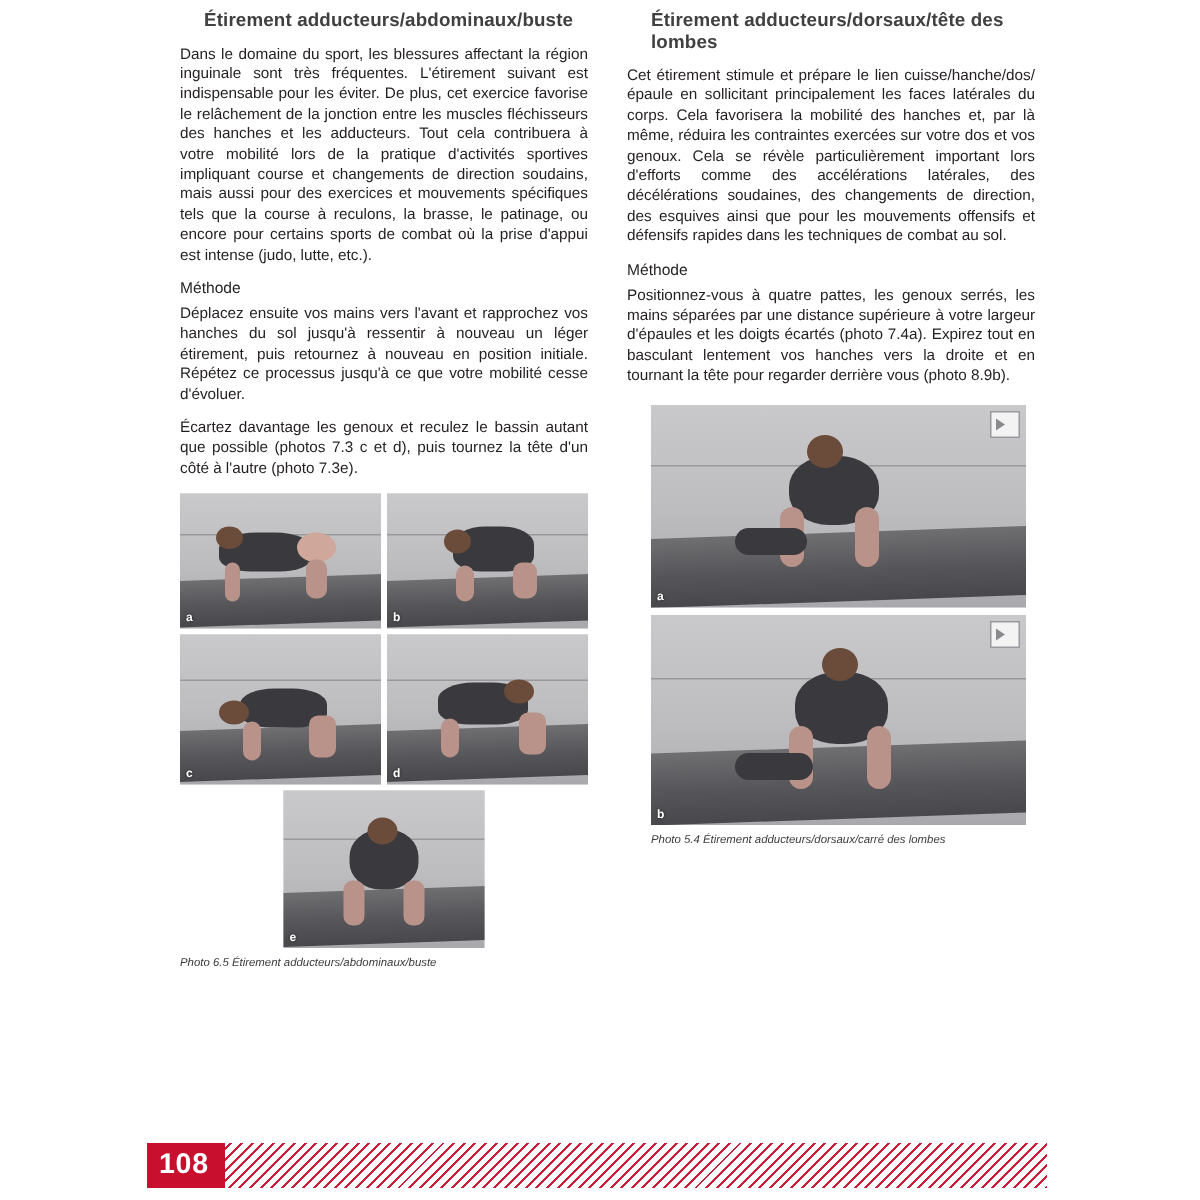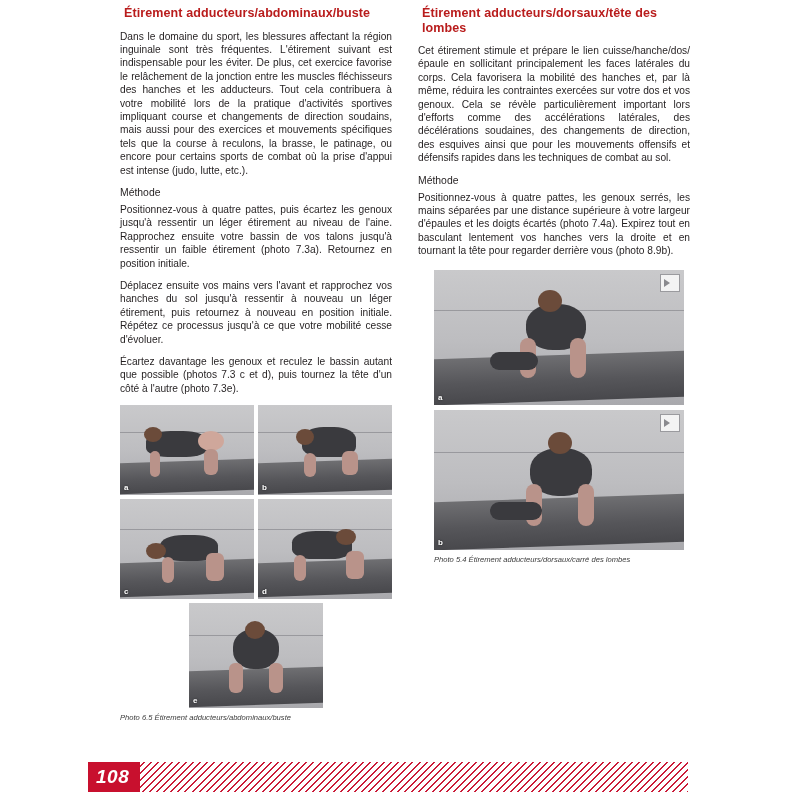--- a/index.html
+++ b/index.html
@@ -29,22 +29,22 @@
     display: flex;
     gap: 26px;
   }
   .col {
     width: 272px;
   }
   h2.section-title {
     font-size: 12.5px;
     line-height: 14.5px;
     font-weight: bold;
-    color: #b91c1c;
-    margin: 0 0 9px 4px;
+    color: #404040;
+    margin: 0 0 9px 16px;
     letter-spacing: 0.1px;
   }
   p.body {
     font-size: 10.2px;
     line-height: 13.4px;
     margin: 0 0 9px 0;
     text-align: justify;
     color: #231f20;
   }
   h3.sub-title {
@@ -137,25 +137,24 @@
     left: 3px; top: 4px;
     width: 0; height: 0;
     border-left: 6px solid #8a8a8e;
     border-top: 4px solid transparent;
     border-bottom: 4px solid transparent;
   }
 
   
   .footer-bar {
     position: absolute;
-    left: 88px;
+    left: 98px;
     bottom: 8px;
     width: 600px;
     height: 30px;
-    font-style: italic;
   }
   .footer-red {
     position: absolute;
     left: 0; top: 0;
     width: 52px;
     height: 30px;
     background: #c8102e;
   }
   .page-number {
     position: absolute;
@@ -188,21 +187,20 @@
   <div class="columns">
 
     <div class="col">
 
       <h2 class="section-title">Étirement adducteurs/abdominaux/buste</h2>
 
       <p class="body">Dans le domaine du sport, les blessures affectant la région inguinale sont très fréquentes. L'étirement suivant est indispensable pour les éviter. De plus, cet exercice favorise le relâchement de la jonction entre les muscles fléchisseurs des hanches et les adducteurs. Tout cela contribuera à votre mobilité lors de la pratique d'activités sportives impliquant course et changements de direction soudains, mais aussi pour des exercices et mouvements spécifiques tels que la course à reculons, la brasse, le patinage, ou encore pour certains sports de combat où la prise d'appui est intense (judo, lutte, etc.).</p>
 
       <h3 class="sub-title">Méthode</h3>
 
-      <p class="body">Positionnez-vous à quatre pattes, puis écartez les genoux jusqu'à ressentir un léger étirement au niveau de l'aine. Rapprochez ensuite votre bassin de vos talons jusqu'à ressentir un faible étirement (photo 7.3a). Retournez en position initiale.</p>
 
       <p class="body">Déplacez ensuite vos mains vers l'avant et rapprochez vos hanches du sol jusqu'à ressentir à nouveau un léger étirement, puis retournez à nouveau en position initiale. Répétez ce processus jusqu'à ce que votre mobilité cesse d'évoluer.</p>
 
 
       <p class="body">Écartez davantage les genoux et reculez le bassin autant que possible (photos 7.3 c et d), puis tournez la tête d'un côté à l'autre (photo 7.3e).</p>
 
       <div class="photo-grid">
 
         <div class="photo p-small">
           <div class="floor"></div>

